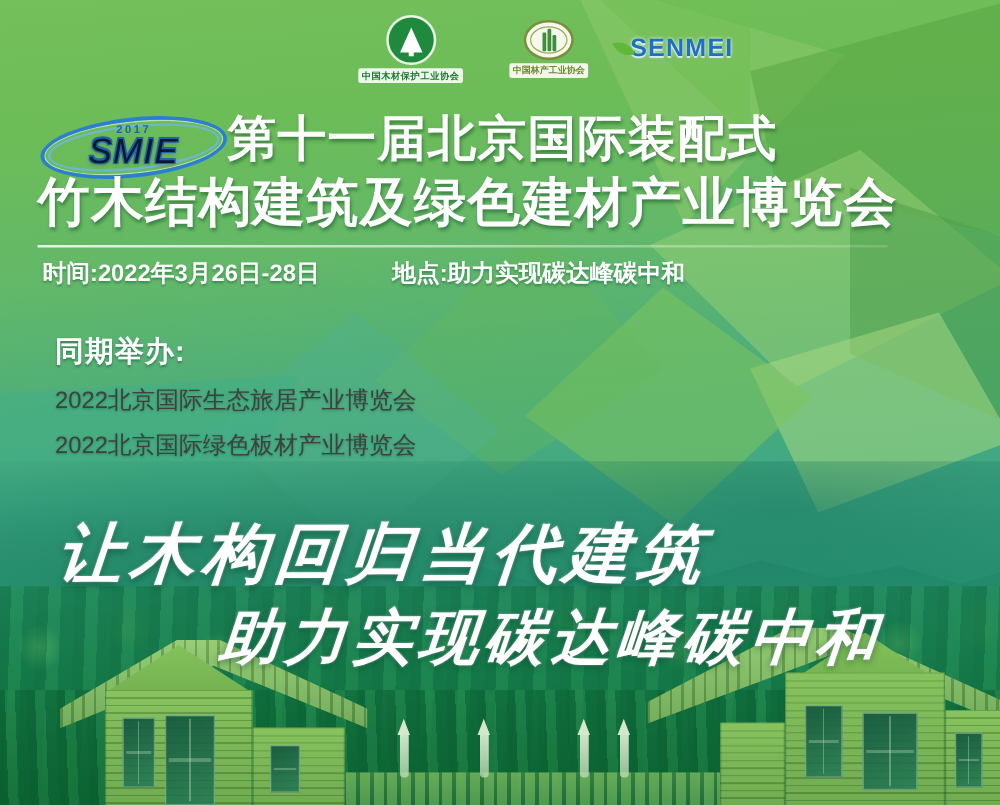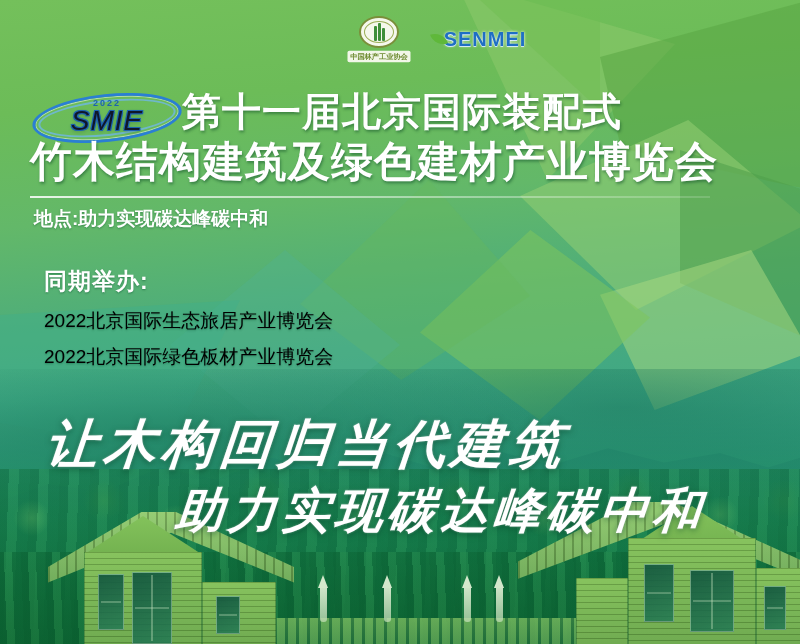--- a/index.html
+++ b/index.html
@@ -227,21 +227,21 @@
     display:flex;gap:58px;color:#fff;font-size:19px;font-weight:bold;
     text-shadow:0 1px 2px rgba(0,70,40,.4);white-space:nowrap;
   }
 
   .concurrent-title{
     position:absolute;left:44px;top:266px;color:#fff;
     font-size:23px;font-weight:bold;letter-spacing:1px;
     text-shadow:0 1px 2px rgba(0,70,40,.45);
   }
   .concurrent-list{
-    position:absolute;left:44px;top:303px;color:#000000;
+    position:absolute;left:44px;top:303px;color:#404040;
     font-size:19px;line-height:1.92;font-weight:500;
     text-shadow:0 1px 2px rgba(0,70,40,.4);white-space:nowrap;
   }
 
   .slogan1{
     position:absolute;left:46px;top:418px;
     color:#fff;font-size:52px;font-weight:bold;font-style:italic;
     letter-spacing:6px;line-height:1;
     font-family:"DejaVu Serif","Liberation Serif",serif;
     text-shadow:0 2px 6px rgba(0,60,35,.55), 0 0 2px rgba(255,255,255,.6);
@@ -319,20 +319,26 @@
       <div class="wall" style="left:236px;width:52px;height:76px;"></div>
       <div class="wall" style="left:56px;width:52px;height:66px;"></div>
       <div class="win" style="left:124px;bottom:22px;width:30px;height:58px;"></div>
       <div class="win" style="left:170px;bottom:12px;width:44px;height:62px;"></div>
       <div class="win" style="left:244px;bottom:14px;width:22px;height:44px;"></div>
     </div>
   </div>
 
   <div class="logobar">
 
+    <div class="logo">
+      <div class="lg1-mark">
+          <div class="lg1-tree"></div>
+        </div>
+      <div class="lg1-txt">中国木材保护工业协会</div>
+    </div>
 
     <div class="logo">
       <div class="lg2-mark">
         <div class="lg2-bamboo">
             <i></i>
             <i></i>
             <i></i>
           </div>
       </div>
       <div class="lg2-txt">中国林产工业协会</div>
@@ -342,30 +348,31 @@
 
     <div class="logo" style="position:relative;">
       <div class="lg5-leaf"></div>
       <div class="lg5-txt">SENMEI</div>
     </div>
   </div>
 
   <div class="smie">
     <div class="smie-ell"></div>
     <div class="smie-ell2"></div>
-    <div class="smie-year">2022</div>
+    <div class="smie-year">2017</div>
     <div class="smie-word">SMIE</div>
   </div>
 
   <div class="title">第十一届北京国际装配式</div>
   <div class="title2">竹木结构建筑及绿色建材产业博览会</div>
 
   <div class="divider"></div>
 
   <div class="meta">
+    <span>时间:2022年3月26日-28日</span>
     <span>地点:助力实现碳达峰碳中和</span>
   </div>
 
   <div class="concurrent-title">同期举办:</div>
   <div class="concurrent-list">
     <div>2022北京国际生态旅居产业博览会</div>
     <div>2022北京国际绿色板材产业博览会</div>
   </div>
 
   <div class="slogan1">让木构回归当代建筑</div>

